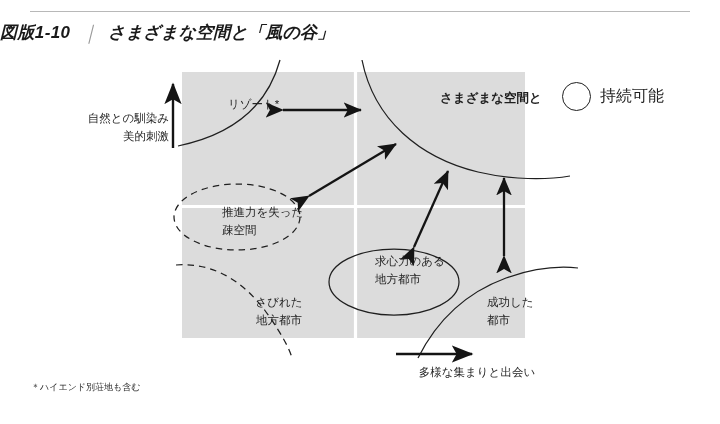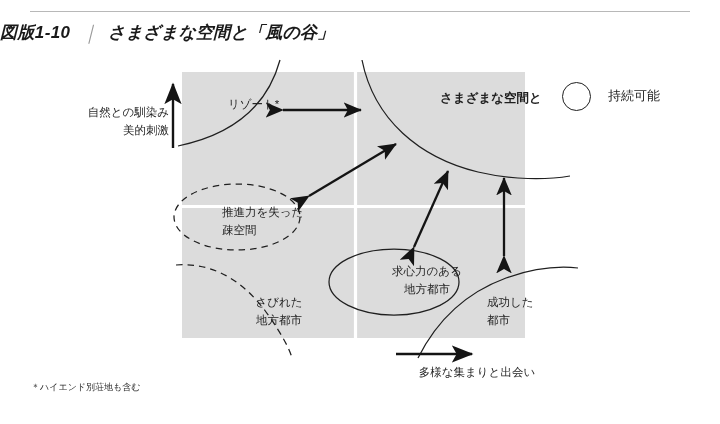--- a/index.html
+++ b/index.html
@@ -75,21 +75,21 @@
 
   .axis-label {
     position: absolute;
     font-size: 11.5px;
     line-height: 1.55;
     color: #1f1f1f;
     white-space: nowrap;
   }
   .y-axis-label {
     left: 64px;
-    top: 104px;
+    top: 110px;
     text-align: right;
     width: 105px;
   }
   .x-axis-label {
     left: 392px;
     top: 364px;
     text-align: center;
     width: 170px;
   }
 
@@ -99,21 +99,21 @@
     line-height: 1.6;
     color: #1f1f1f;
     white-space: nowrap;
     margin-left: 32px;
   }
   .q-resort  { left: 196px; top: 95px; }
   .q-kaiso   { left: 395px; top: 89px; text-align: center; width: 128px;
                font-weight: bold; font-size: 12.5px; line-height: 1.55; }
   .q-sosuika { left: 190px; top: 203px; text-align: left; width: 110px; }
   .q-sabi    { left: 206px; top: 293px; text-align: center; width: 82px; }
-  .q-kyushin { left: 343px; top: 262px; text-align: center; width: 104px; }
+  .q-kyushin { left: 343px; top: 252px; width: 104px; }
   .q-seiko   { left: 455px; top: 293px; text-align: left; width: 72px; }
 
   .legend {
     position: absolute;
     left: 562px;
     top: 76px;
     width: 150px;
   }
   .legend-row {
     display: flex;
@@ -123,22 +123,22 @@
   .legend-mark {
     width: 29px;
     height: 29px;
     border-radius: 50%;
     box-sizing: border-box;
     flex: 0 0 auto;
   }
   .legend-mark.solid  { border: 1.6px solid #1f1f1f; }
   .legend-mark.dashed { border: 1.6px dashed #1f1f1f; }
   .legend-text {
-    margin-left: 17px;
-    font-size: 13px;
+    margin-left: 9px;
+    font-size: 16px;
     color: #1f1f1f;
     white-space: nowrap;
   }
 
   .footnotes {
     position: absolute;
     left: 31px;
     top: 380px;
     font-size: 9px;
     line-height: 1.72;

